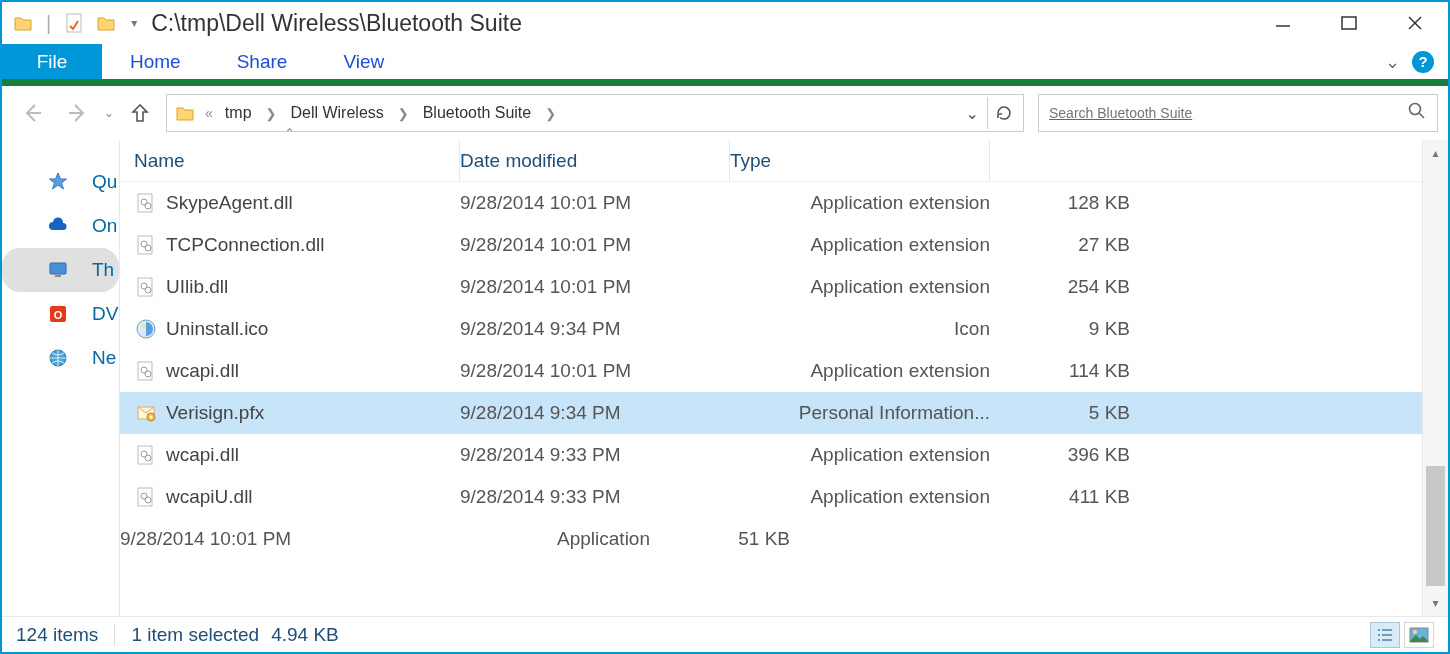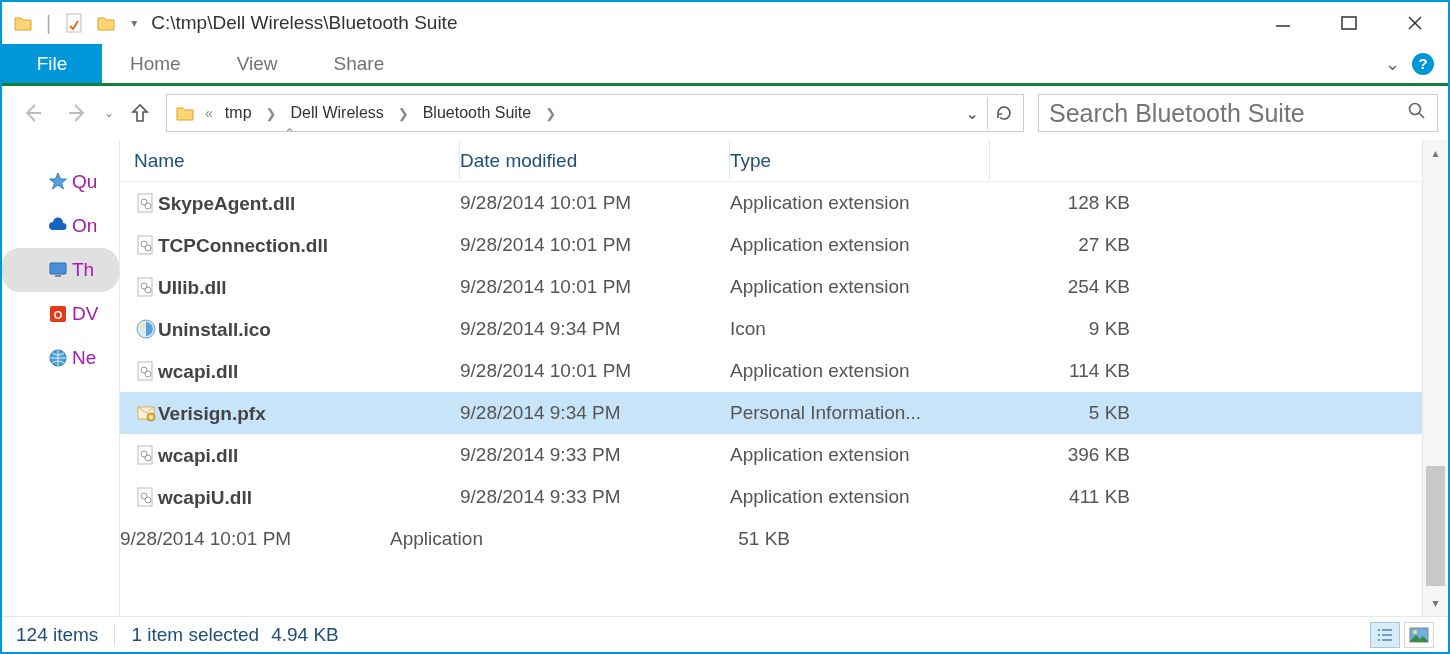--- a/index.html
+++ b/index.html
@@ -3,68 +3,68 @@
 <meta charset="utf-8">
 <style>
   * { box-sizing: border-box; margin: 0; padding: 0; font-family: "Segoe UI", sans-serif; }
   body { background: #fff; overflow: hidden; }
   .window { width: 1450px; height: 654px; border: 2px solid #0097d8; display: flex; flex-direction: column; background: #fff; }
   
   .titlebar { height: 42px; display: flex; align-items: center; background: #fff; }
   .titlebar-icons { display: flex; align-items: center; padding-left: 10px; gap: 10px; }
   .qat-sep { color: #aaa; font-size: 20px; margin: 0 2px; }
   .folder-mini { width:22px; height:22px; display:inline-flex; align-items:center; justify-content:center;}
-  .title-path { flex: 1; padding-left: 14px; font-size: 19px; color: #333; }
+  .title-path { flex: 1; padding-left: 14px; font-size: 23px; color: #333; }
   .win-controls { display: flex; }
   .win-btn { width: 66px; height: 40px; display:flex; align-items:center; justify-content:center; font-size: 17px; color:#333; }
   .win-btn svg { stroke:#333; }
   
-  .ribbon { height: 42px; display:flex; align-items:stretch; border-bottom:3px solid #15803d; }
+  .ribbon { height: 42px; display:flex; align-items:stretch; border-bottom:7px solid #15803d; }
   .file-tab { background:#0097d8; color:#fff; width:100px; display:flex; align-items:center; justify-content:center; font-size:19px; }
-  .ribbon-tab { display:flex; align-items:center; padding:0 28px; font-size:19px; color:#737373; }
+  .ribbon-tab { display:flex; align-items:center; padding:0 28px; font-size:19px; color:#1d4ed8; }
   .ribbon-spacer { flex:1; }
   .ribbon-right { display:flex; align-items:center; gap:12px; padding-right:14px;}
   .help-circle { width:22px; height:22px; border-radius:50%; background:#0097d8; color:#fff; display:flex; align-items:center; justify-content:center; font-size:15px; font-weight:bold;}
   
   .navbar { height: 54px; display:flex; align-items:center; padding: 0 10px; gap:6px; }
   .nav-arrow { width:40px; height:40px; display:flex; align-items:center; justify-content:center; color:#b0b0b0; font-size:24px;}
   .nav-recent { color:#888; font-size:12px; }
   .nav-up { width:40px; height:40px; display:flex; align-items:center; justify-content:center; color:#555;}
   .address { flex:1; height:38px; border:1px solid #ccc; display:flex; align-items:center; padding-left:6px; gap:4px; position:relative;}
   .addr-folder-ico { width:24px; height:24px; display:flex; align-items:center; justify-content:center;}
   .addr-sep { color:#888; padding:0 4px; font-size:14px;}
   .addr-seg { font-size:16px; color:#333; padding:0 4px;}
   .addr-arrow-chev { color:#888; padding:0 6px; font-size:13px;}
   .addr-right { position:absolute; right:4px; display:flex; align-items:center; gap:4px;}
   .addr-drop { color:#555; padding:4px;}
   .addr-refresh { width:32px; height:32px; display:flex; align-items:center; justify-content:center; border-left:1px solid #ccc; color:#555;}
   .search { width:400px; height:38px; border:1px solid #ccc; margin-left:8px; display:flex; align-items:center; padding:0 10px; position:relative;}
-  .search input { border:none; outline:none; flex:1; font-size:25px; color:#666; background:transparent;}
+  .search input { border:none; outline:none; flex:1; font-size:14px; color:#666; background:transparent;text-decoration:underline;}
   .search-icon { color:#666;}
   
   .body { flex:1; display:flex; min-height:0; }
   .sidebar { width:118px; border-right:1px solid #e8e8e8; padding-top:20px; overflow:hidden;}
-  .side-item { display:flex; align-items:center; gap:2px; padding:10px 0 10px 44px; font-size:19px; color:#a21caf; white-space:nowrap; overflow:hidden;}
+  .side-item { display:flex; align-items:center; gap:22px; padding:10px 0 10px 44px; font-size:19px; color:#0369a1; white-space:nowrap; overflow:hidden;}
   .side-item.selected { background:#e0e0e0;border-radius:18px; }
   .side-item .ico { width:24px; height:24px; flex-shrink:0; display:flex; align-items:center; justify-content:center;}
   
   .filepane { flex:1; display:flex; flex-direction:column; min-height:0; position:relative;}
   .columns { display:flex; height:42px; align-items:center; border-bottom:1px solid #f0f0f0; color:#1e4e79; font-size:19px;}
   .col-name { width:340px; padding-left:14px; position:relative;}
   .col-date { width:270px;}
   .col-type { width:260px;}
   .col-size { width:160px; }
   .col-div { border-right:1px solid #e8e8e8; height:100%; display:flex; align-items:center;}
   .sort-ind { position:absolute; top:-14px; left:50%; transform:translateX(-50%); color:#888; font-size:12px;}
   .rows { flex:1; overflow:hidden;}
   .row { display:flex; height:42px; align-items:center; font-size:19px; color:#444;}
   .row.selected { background:#c7e4f8; }
-  .row .c-name { width:340px; padding-left:14px; display:flex; align-items:flex-end; font-weight:bold;}
+  .row .c-name { width:340px; padding-left:14px; display:flex; align-items:center; gap:8px;}
   .row .c-date { width:270px; color:#555;}
-  .row .c-type { width:260px; color:#555; white-space:nowrap; overflow:hidden; text-overflow:ellipsis;}
+  .row .c-type { width:260px; color:#555; white-space:nowrap; overflow:hidden; text-overflow:ellipsis;text-align:right;}
   .row .c-size { width:160px; color:#555; text-align:right; padding-right:20px;}
   .file-ico { width:24px; height:24px; display:flex; align-items:center; justify-content:center; flex-shrink:0;}
   .vscroll { width:26px; background:#f5f5f5; border-left:1px solid #e8e8e8; display:flex; flex-direction:column;}
   .vscroll .arrow { height:26px; display:flex; align-items:center; justify-content:center; color:#777; font-size:12px;}
   .vscroll .track { flex:1; position:relative;}
   .vscroll .thumb { position:absolute; left:3px; right:3px; top:300px; height:120px; background:#c8c8c8;}
   
   .statusbar { height:36px; border-top:1px solid #e8e8e8; display:flex; align-items:center; padding:0 14px; font-size:19px; color:#1e4e79;}
   .status-sep { width:1px; height:22px; background:#dcdcdc; margin:0 16px;}
   .status-spacer { flex:1;}
@@ -116,22 +116,22 @@
             <line x1="3" y1="3" x2="15" y2="15" stroke-width="1.5"></line>
             <line x1="15" y1="3" x2="3" y2="15" stroke-width="1.5"></line>
           </svg>
         </div>
     </div>
   </div>
 
   <div class="ribbon">
     <div class="file-tab">File</div>
     <div class="ribbon-tab">Home</div>
+    <div class="ribbon-tab">Share</div>
     <div class="ribbon-tab">View</div>
-    <div class="ribbon-tab">Share</div>
     <div class="ribbon-spacer"></div>
     <div class="ribbon-right">
       <span style="color:#666;font-size:18px;">⌄</span>
       <span class="help-circle">?</span>
     </div>
   </div>
 
   <div class="navbar">
     <div class="nav-arrow">
       <svg width="26" height="26" viewBox="0 0 26 26">

